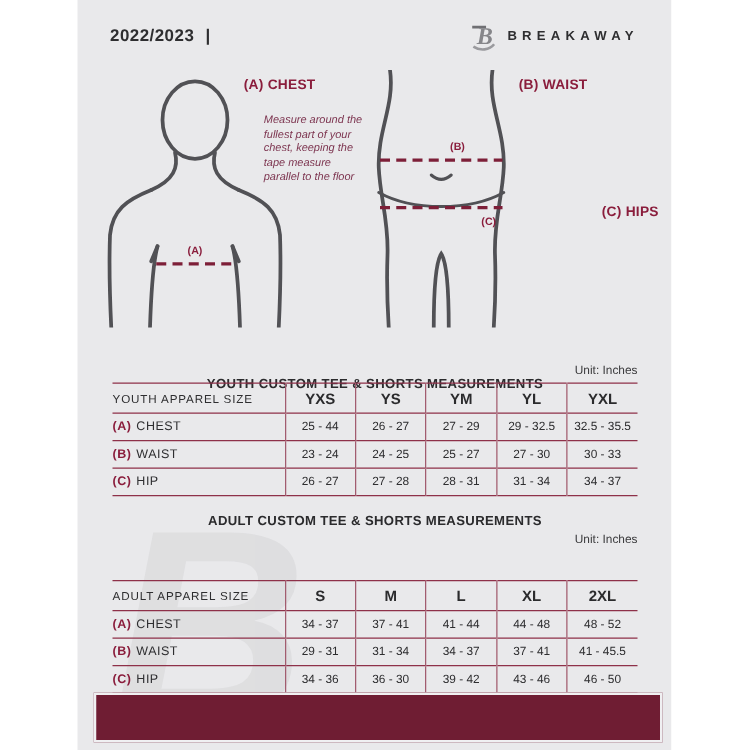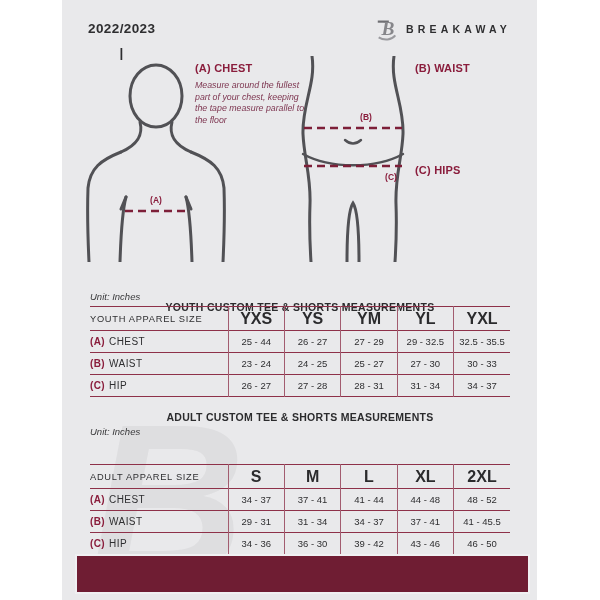--- a/index.html
+++ b/index.html
@@ -7,57 +7,57 @@
     width:600px;height:600px;position:relative;background:#ffffff;
     font-family:"Liberation Sans",sans-serif;overflow:hidden;
   }
   #document{
     position:absolute;left:62px;top:0;width:475px;height:600px;
     background:#e9e9eb;overflow:hidden;
   }
   
   .hdr-title{
     position:absolute;left:26px;top:21px;display:flex;gap:9px;align-items:center;
-    font-size:13.5px;font-weight:bold;color:#2e2e30;letter-spacing:0.4px;white-space:nowrap;flex-direction:column;
+    font-size:13.5px;font-weight:bold;color:#2e2e30;letter-spacing:0.4px;white-space:nowrap;
   }
   .brand{position:absolute;right:26px;top:17px;display:flex;align-items:center;gap:7px;}
   .brand-name{font-size:10.5px;font-weight:bold;letter-spacing:4.2px;color:#2e2e30;}
   
   .instr{position:absolute;width:112px;z-index:2;}
   .instr h3{margin:0 0 6px 0;font-size:11px;font-weight:bold;color:#8a1d3c;letter-spacing:0.2px;}
-  .instr p{margin:0;font-size:8.8px;font-style:italic;color:#7d3550;line-height:11.5px;}
+  .instr p{margin:16px;font-size:8.8px;font-style:italic;color:#7d3550;line-height:11.5px;}
   #instr-chest{left:133px;top:62px;}
   #instr-waist{left:353px;top:62px;}
-  #instr-hips{left:353px;top:164px;}
+  #instr-hips{left:353px;top:164px;text-align:right;}
   
   .figure{position:absolute;z-index:1;}
   #fig-torso{left:13px;top:56px;}
   #fig-lower{left:228px;top:56px;}
   .marker-label{font-size:8.5px;font-weight:bold;fill:#8a1d3c;font-family:"Liberation Sans",sans-serif;}
   
   .sec-title{position:absolute;left:28px;width:420px;text-align:center;z-index:2;
     font-size:10.5px;font-weight:bold;color:#2b2b2d;letter-spacing:0.3px;}
-  .sec-unit{position:absolute;left:28px;width:420px;text-align:left;z-index:2;
-    font-size:9.5px;font-style:italic;color:#3a3a3c;}
+  .sec-unit{position:absolute;left:28px;width:420px;text-align:right;z-index:2;
+    font-size:9.5px;color:#3a3a3c;}
   #youth-title{top:276px;margin-top:25px;} #youth-unit{top:291px;}
   #adult-title{top:411px;} #adult-unit{top:426px;}
   
   .size-table{
     position:absolute;left:28px;width:420px;border-collapse:collapse;table-layout:fixed;
     z-index:2;border-bottom:1.5px solid #8e3149;
   }
   #youth-table{top:306px;} #adult-table{top:464px;}
   .size-table tr{border-top:1.5px solid #8e3149;}
   .size-table td{padding:0;vertical-align:middle;}
   .size-table td+td{border-left:1px solid #a25c6f;}
   .size-table tr.hd td{height:23px;}
   .size-table tr.dr td{height:21px;}
   .lbl-cell{padding-left:9px;font-size:10px;color:#2e2e30;letter-spacing:0.4px;}
   .hdr-first{font-size:9.3px;letter-spacing:0.7px;color:#2e2e30;}
-  .size-hd{font-weight:bold;font-size:16px;text-align:center;color:#2b2b2d;}
+  .size-hd{font-weight:bold;font-size:12px;text-align:center;color:#2b2b2d;}
   .val{font-size:9.5px;text-align:center;color:#2e2e30;}
   .pfx{color:#8a1d3c;font-weight:bold;margin-right:4px;}
   
   .footer-bar{
     position:absolute;left:13px;top:554px;width:451px;height:36px;z-index:2;
     background:#6f1d33;border:2px solid #f0f0f2;
   }
   .watermark{
     position:absolute;left:28px;top:392px;z-index:0;
     font-size:215px;line-height:1;font-weight:bold;font-style:italic;

